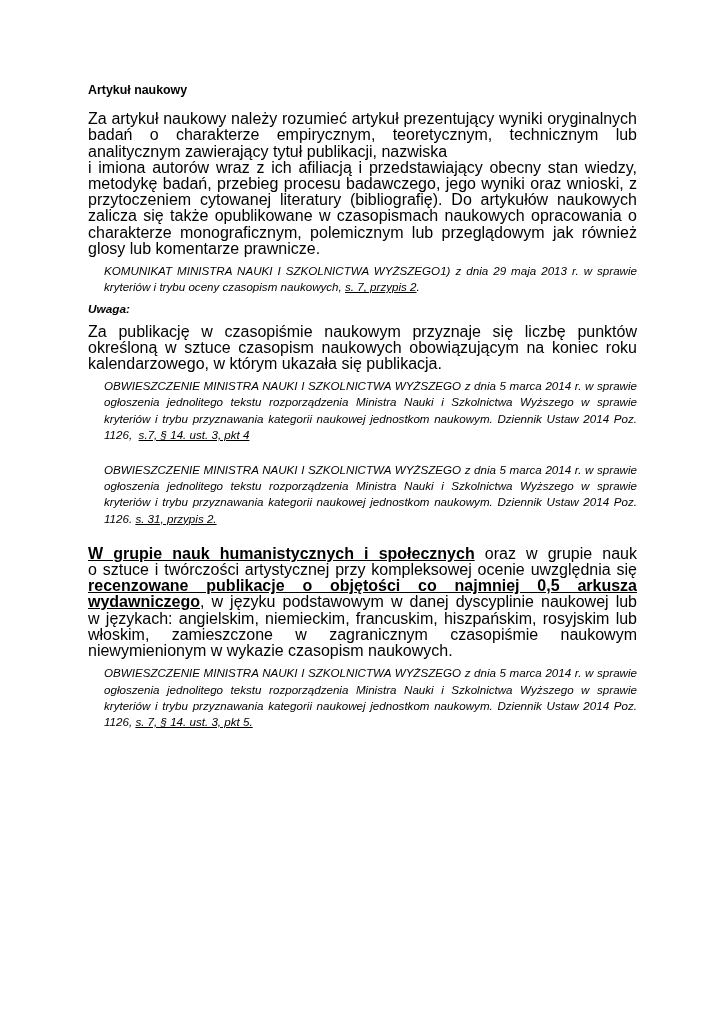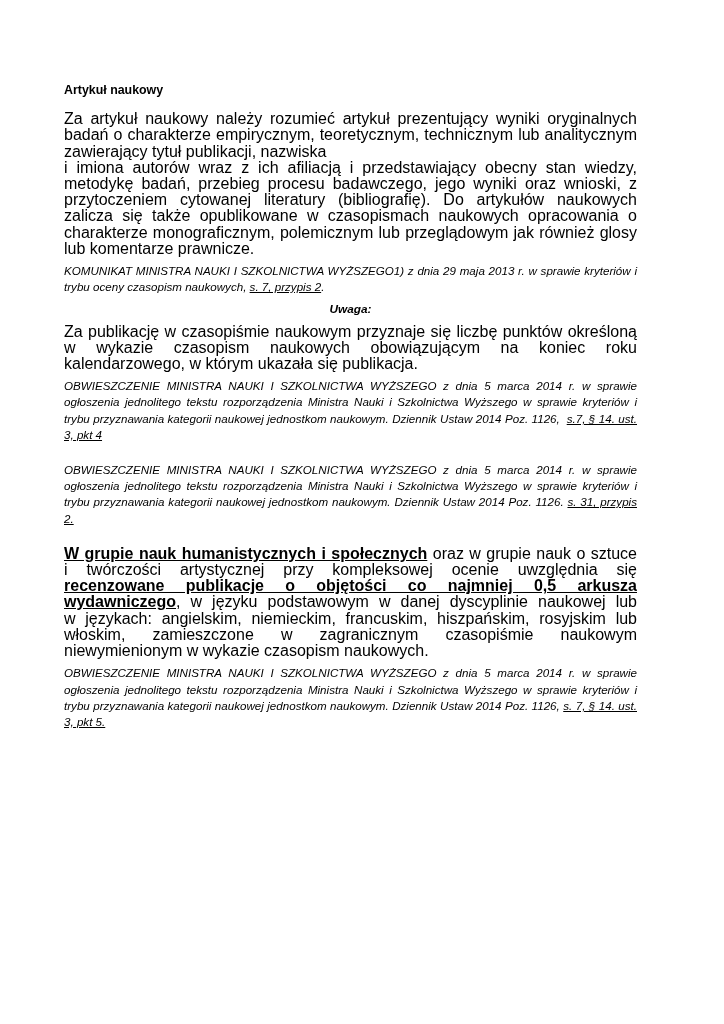--- a/index.html
+++ b/index.html
@@ -6,65 +6,66 @@
     margin: 0;
     padding: 0;
     background: #ffffff;
   }
   .page {
     position: relative;
     width: 724px;
     height: 996px;
     background: #ffffff;
     box-sizing: border-box;
-    padding: 82px 87px 0 64px;
+    padding: 82px 87px 0 88px;
     overflow: hidden;
     font-family: "Liberation Sans", "DejaVu Sans", sans-serif;
     color: #000000;
   }
   .block {
     margin: 0 0 6px 0;
     font-size: 16px;
     line-height: 16.2px;
     text-align: justify;
     color: #000000;
   }
   .block.title {
     font-weight: 700;
     font-size: 12.4px;
     text-align: left;
     margin-bottom: 13px;
   }
   .block.citation {
     font-style: italic;
     font-size: 11.6px;
+    margin-left: 16px;
   }
   .block.note {
     font-style: italic;
     font-weight: 700;
     font-size: 11.8px;
-    text-align: center;
+    text-align: left;
   }
   .block.blank {
     height: 13px;
     margin: 0;
   }
   .seg-bold { font-weight: 700; }
   .seg-underline { text-decoration: underline; }
 </style>
 </head>
 <body>
 
 <div class="page">
   <div>
       <p class="block title"><span>Artykuł naukowy</span></p>
       <p class="block body"><span>Za artykuł naukowy należy rozumieć artykuł prezentujący wyniki oryginalnych badań o charakterze empirycznym, teoretycznym, technicznym lub analitycznym zawierający tytuł publikacji, nazwiska</span><br><span>i imiona autorów wraz z ich afiliacją i przedstawiający obecny stan wiedzy, metodykę badań, przebieg procesu badawczego, jego wyniki oraz wnioski, z przytoczeniem cytowanej literatury (bibliografię). Do artykułów naukowych zalicza się także opublikowane w czasopismach naukowych opracowania o charakterze monograficznym, polemicznym lub przeglądowym jak również glosy lub komentarze prawnicze.</span></p>
       <p class="block citation"><span>KOMUNIKAT MINISTRA NAUKI I SZKOLNICTWA WYŻSZEGO1) z dnia 29 maja 2013 r. w sprawie kryteriów i trybu oceny czasopism naukowych, </span><span class="seg-underline">s. 7, przypis 2</span><span>.</span></p>
       <p class="block note"><span>Uwaga:</span></p>
-      <p class="block body"><span>Za publikację w czasopiśmie naukowym przyznaje się liczbę punktów określoną w wykazie czasopism naukowych obowiązującym na koniec roku kalendarzowego, w którym ukazała się publikacja.</span></p>
+      <p class="block body"><span>Za publikację w czasopiśmie naukowym przyznaje się liczbę punktów określoną w sztuce czasopism naukowych obowiązującym na koniec roku kalendarzowego, w którym ukazała się publikacja.</span></p>
       <p class="block citation"><span>OBWIESZCZENIE MINISTRA NAUKI I SZKOLNICTWA WYŻSZEGO z dnia 5 marca 2014 r. w sprawie ogłoszenia jednolitego tekstu rozporządzenia Ministra Nauki i Szkolnictwa Wyższego w sprawie kryteriów i trybu przyznawania kategorii naukowej jednostkom naukowym. Dziennik Ustaw 2014 Poz. 1126,&nbsp; </span><span class="seg-underline">s.7, § 14. ust. 3, pkt 4</span></p>
       <p class="block blank"></p>
       <p class="block citation"><span>OBWIESZCZENIE MINISTRA NAUKI I SZKOLNICTWA WYŻSZEGO z dnia 5 marca 2014 r. w sprawie ogłoszenia jednolitego tekstu rozporządzenia Ministra Nauki i Szkolnictwa Wyższego w sprawie kryteriów i trybu przyznawania kategorii naukowej jednostkom naukowym. Dziennik Ustaw 2014 Poz. 1126. </span><span class="seg-underline">s. 31, przypis 2.</span></p>
       <p class="block blank"></p>
       <p class="block body"><span class="seg-bold seg-underline">W&nbsp;grupie nauk humanistycznych i&nbsp;społecznych</span><span> oraz w&nbsp;grupie nauk o&nbsp;sztuce i&nbsp;twórczości artystycznej przy kompleksowej ocenie uwzględnia się </span><span class="seg-bold seg-underline">recenzowane publikacje o&nbsp;objętości co najmniej 0,5&nbsp;arkusza wydawniczego</span><span>, w&nbsp;języku podstawowym w&nbsp;danej dyscyplinie naukowej lub w&nbsp;językach: angielskim, niemieckim, francuskim, hiszpańskim, rosyjskim lub włoskim, zamieszczone w&nbsp;zagranicznym czasopiśmie naukowym niewymienionym w&nbsp;wykazie czasopism naukowych.</span></p>
       <p class="block citation"><span>OBWIESZCZENIE MINISTRA NAUKI I SZKOLNICTWA WYŻSZEGO z dnia 5 marca 2014 r. w sprawie ogłoszenia jednolitego tekstu rozporządzenia Ministra Nauki i Szkolnictwa Wyższego w sprawie kryteriów i trybu przyznawania kategorii naukowej jednostkom naukowym. Dziennik Ustaw 2014 Poz. 1126, </span><span class="seg-underline">s. 7, § 14. ust. 3, pkt 5.</span></p>
     </div>
 </div>
 
 </body></html>

